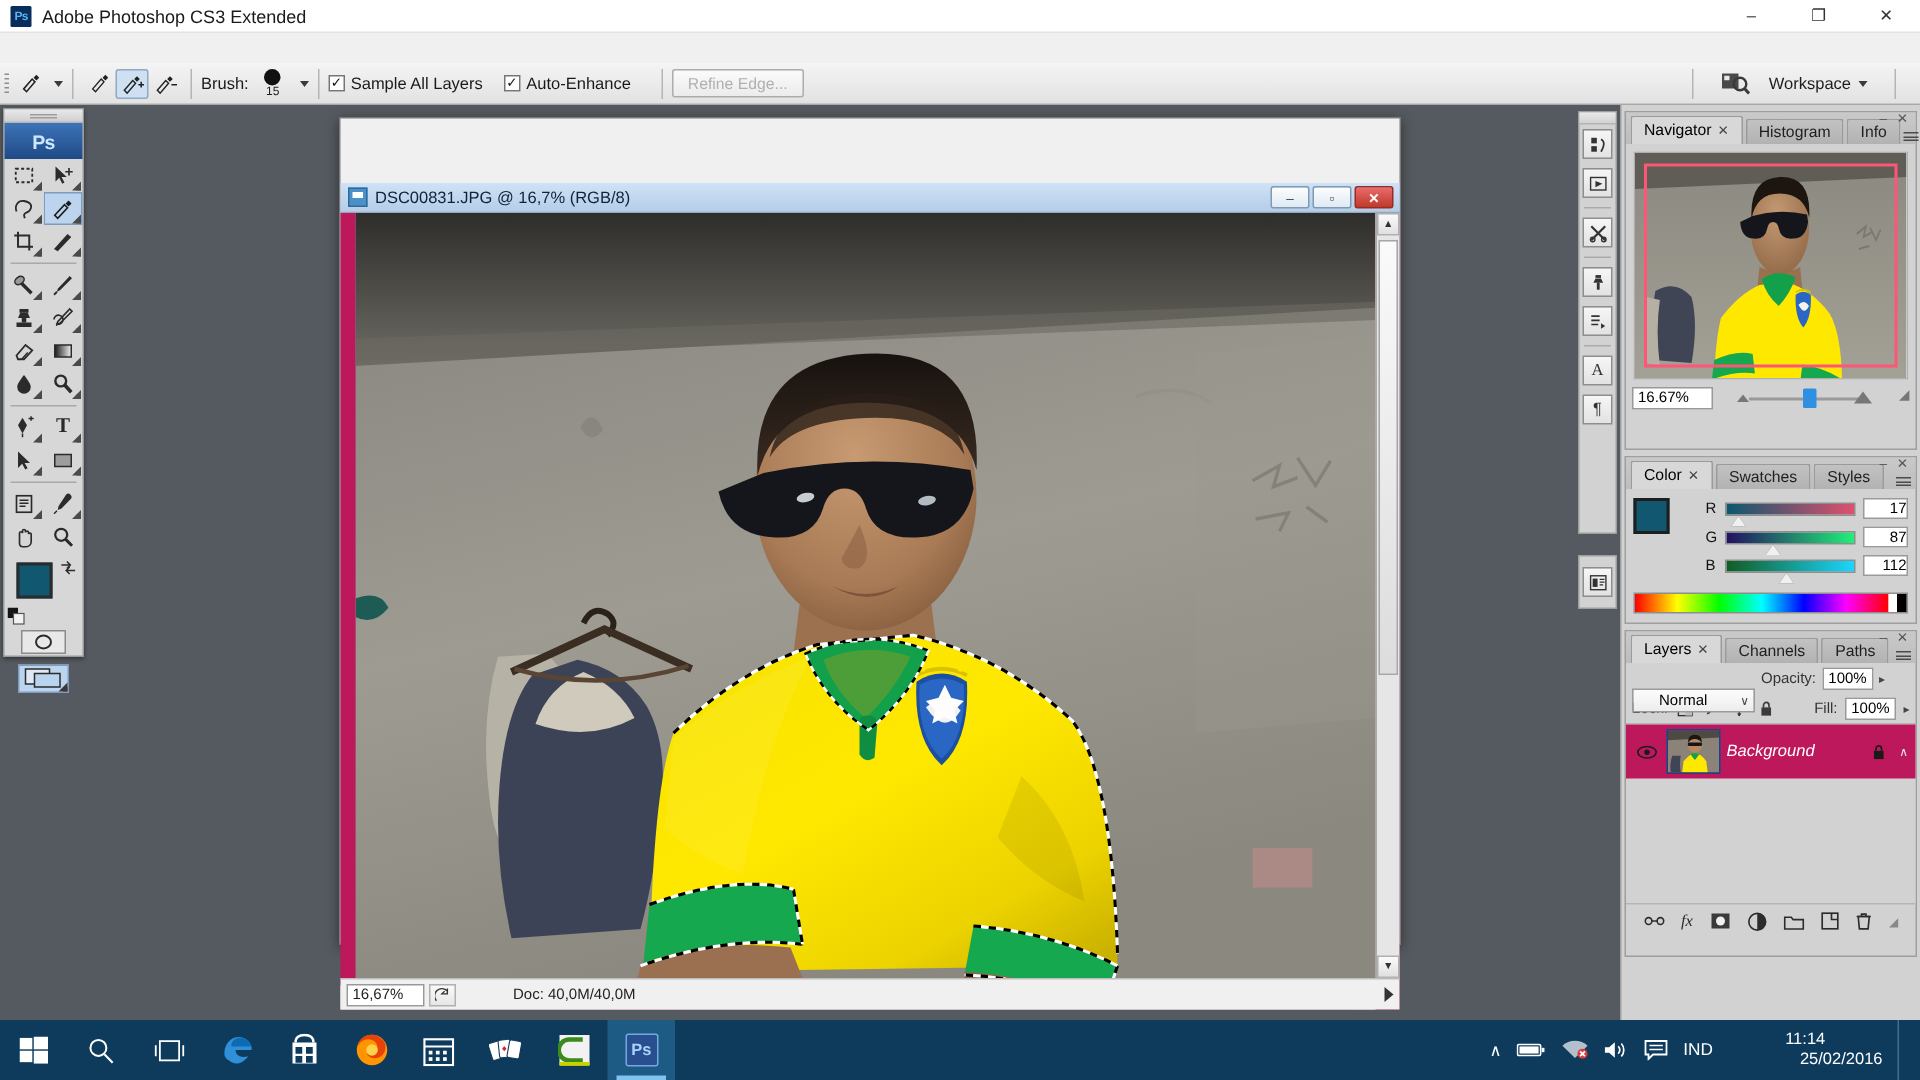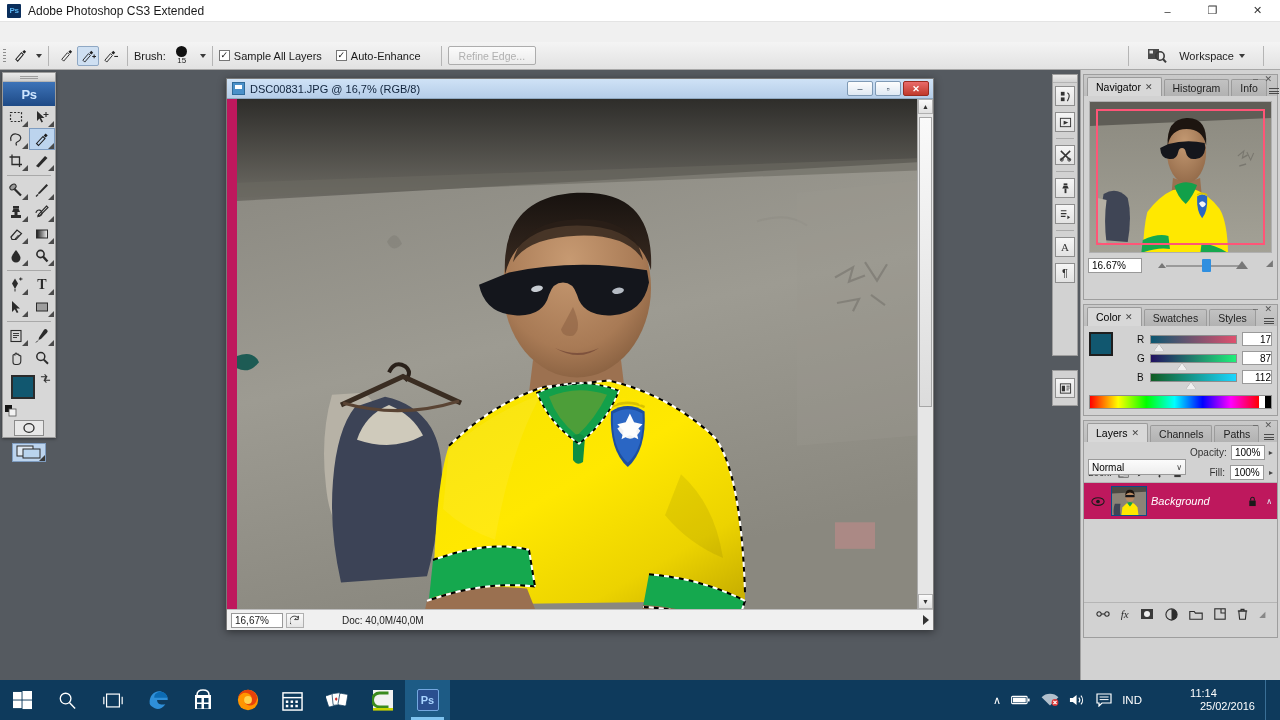--- a/index.html
+++ b/index.html
@@ -95,21 +95,21 @@
   .scr-box { width:34px;height:19px; background:#bcd4ee; box-shadow: inset 0 0 0 1px #7e9cc0; display:flex;align-items:center;justify-content:center; position:relative;}
 
   
   .docwin {
     position:absolute; left:226px; top:8px; width:708px; height:552px;
     border:1px solid #7a7a7a; background:#f0f0f0;
     box-shadow:0 2px 8px rgba(0,0,0,.45);
   }
   .doc-title {
     height:20px; background:linear-gradient(#cfe2f6,#b5cde8);
-    border-bottom:1px solid #8fa8c0; display:flex; align-items:center; padding:0 2px;
+    border-bottom:1px solid #8fa8c0; display:flex; align-items:center; padding:0 2px;margin-top:43px;
   }
   .doc-icon { width:13px;height:13px;margin:0 5px 0 3px; background:#4a90c9; border:1px solid #2e6b9b; position:relative; }
   .doc-icon:after{content:"";position:absolute;left:2px;top:2px;width:7px;height:4px;background:#fff;}
   .doc-title-text { font-size:11px; color:#10233b; }
   .doc-ctrls { margin-left:auto; display:flex; gap:2px; padding-right:2px; }
   .doc-btn { width:26px; height:15px; border:1px solid #7f9ab5; border-radius:2px;
     background:linear-gradient(#fdfdfd,#dfe9f3); display:flex; align-items:center; justify-content:center; font-size:9px; color:#2a3d52;}
   .doc-btn.x { background:linear-gradient(#e96b6b,#c0392b); border-color:#9a2b20; color:#fff; font-weight:bold; }
   .doc-body { position:relative; height:531px; background:#be185d; }
   .canvas-wrap { position:absolute; left:10px; top:0; right:16px; bottom:21px; overflow:hidden; background:#787878; }
@@ -170,22 +170,22 @@
   .srow { display:flex; align-items:center; gap:5px; margin-bottom:5px; height:14px; }
   .slabel { width:8px; font-size:10px; color:#111; }
   .strack { flex:1; height:9px; position:relative; border:1px solid #8e8e8e; }
   .sknob { position:absolute; top:8px; width:0;height:0;border-left:5px solid transparent;border-right:5px solid transparent;border-bottom:7px solid #f0f0f0; filter:drop-shadow(0 0 0.5px #555); }
   .sval { width:30px; height:14px; background:#fff; border:1px solid #9a9a9a; font-size:10px; text-align:right; line-height:13px; }
   .spectrum { margin:6px 5px 5px 5px; height:14px; display:flex; border:1px solid #8e8e8e; }
   .spectrum .hue { flex:1; background:linear-gradient(to right,#f00,#ff0,#0f0,#0ff,#00f,#f0f,#f00); }
   .spectrum .bk { width:12px; background:linear-gradient(to right,#fff 0 50%,#000 50% 100%); }
 
   .lay-row1 { height:21px; display:flex; align-items:center; padding:0 4px; gap:4px; }
-  .mode-sel { width:98px; height:16px; background:linear-gradient(#fcfcfc,#ededed); border:1px solid #9a9a9a;
-    font-size:10px; display:flex; align-items:center; padding-left:3px; position:relative;margin-top:29px;}
+  .mode-sel { width:82px; height:16px; background:linear-gradient(#fcfcfc,#ededed); border:1px solid #9a9a9a;
+    font-size:10px; display:flex; align-items:center; padding-left:17px; position:relative;margin-top:29px;}
   .mode-sel .cv { position:absolute; right:3px; font-size:8px; color:#444;}
   .lab-sm { font-size:10px; color:#333; }
   .numbox { width:34px; height:15px; background:#fff; border:1px solid #9a9a9a; font-size:10px; text-align:center; line-height:14px; }
   .arrw { font-size:8px; color:#444; }
   .lay-row2 { height:20px; display:flex; align-items:center; padding:0 4px; gap:5px; border-bottom:1px solid #b5b5b5;}
   .lockicon { width:13px;height:13px; display:flex;align-items:center;justify-content:center; font-size:10px; color:#333;}
   .layer-item { height:36px; background:#be185d; display:flex; align-items:center; padding:0 5px; gap:4px; }
   .eye { width:18px; display:flex; align-items:center; justify-content:center; }
   .lthumb { width:36px; height:30px; border:1px solid #0d4b88; overflow:hidden; position:relative; }
   .lname { font-size:11px; color:#fff; font-style:italic; flex:1; }

